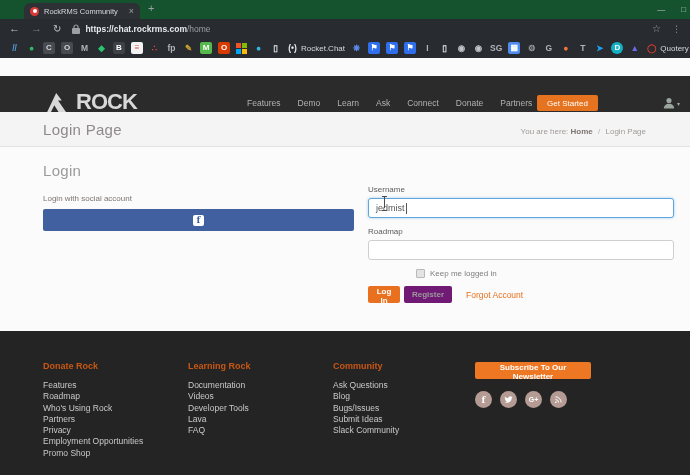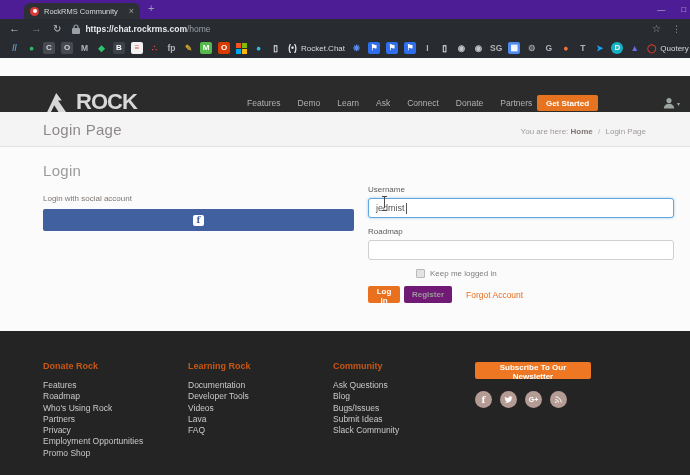--- a/index.html
+++ b/index.html
@@ -1,21 +1,21 @@
 <!DOCTYPE html>
 <html><head>
 <meta charset="utf-8">
 <style>
   html,body{margin:0;padding:0;background:#111;}
   body{font-family:"Liberation Sans",sans-serif;}
   *{box-sizing:border-box;}
   .screen{position:relative;width:690px;height:475px;overflow:hidden;background:#fbfbfb;}
 
   
-  .tabstrip{position:absolute;top:0;left:0;right:0;height:19px;background:#4c1d95;}
+  .tabstrip{position:absolute;top:0;left:0;right:0;height:19px;background:#14532d;}
   .tab{position:absolute;left:24px;top:3px;width:116px;height:16px;background:#2d3135;border-radius:6px 6px 0 0;display:flex;align-items:center;padding:0 6px;gap:5px;}
   .favicon{width:9px;height:9px;border-radius:50%;background:#d93a37;position:relative;flex:none;}
   .favicon::after{content:"";position:absolute;left:2.5px;top:2.5px;width:4px;height:4px;border-radius:50%;background:#fff;}
   .tab-title{font-size:7.5px;color:#d6d9dc;white-space:nowrap;overflow:hidden;flex:1;}
   .tab-close{font-size:9px;color:#9aa0a6;flex:none;}
   .newtab{position:absolute;left:148px;top:2px;font-size:11px;color:#9aa0a6;}
   .wincontrols{position:absolute;right:4px;top:0;height:19px;display:flex;gap:16px;align-items:center;color:#c8cacc;font-size:8px;}
 
   .toolbar{position:absolute;top:19px;left:0;right:0;height:19px;background:#282b2f;display:flex;align-items:center;padding:0 9px;gap:11px;}
   .tb-ic{font-size:11px;line-height:1;}
@@ -40,21 +40,21 @@
   .ms-grid span:nth-child(4){background:#ffba08;}
 
   
   .site-header{position:absolute;top:76px;left:0;right:0;height:54px;background:#2b2b2b;}
   .logo{position:absolute;left:44px;top:13px;display:flex;align-items:center;gap:2px;color:#d8d8d8;}
   .logo-word{position:relative;}
   .logo-text{font-size:22px;font-weight:700;letter-spacing:-1px;line-height:1;}
   .logo-sub{position:absolute;right:1px;bottom:-3px;font-size:4px;letter-spacing:.6px;color:#9f9f9f;}
   .site-nav{position:absolute;left:247px;top:0;height:54px;display:flex;align-items:center;gap:17px;}
   .nav-link{font-size:8.5px;color:#b2b2b2;white-space:nowrap;cursor:pointer;}
-  .cta{position:absolute;left:537px;top:19px;width:61px;height:16px;background:#e5731f;border:none;border-radius:2px;color:#fff;font-size:8px;font-weight:700;display:flex;align-items:center;justify-content:center;cursor:pointer;}
+  .cta{position:absolute;left:537px;top:19px;width:61px;height:16px;background:#e5731f;border:none;border-radius:2px;color:#fff;font-size:8px;font-weight:400;display:flex;align-items:center;justify-content:center;cursor:pointer;}
   .user{position:absolute;left:663px;top:21px;display:flex;align-items:center;gap:2px;color:#9aa59e;cursor:pointer;}
   .user-caret{font-size:6px;}
 
   
   .titlebar{position:absolute;top:112px;left:0;right:0;height:35px;background:#f5f4f4;border-bottom:1px solid #e2e0e0;}
   .page-title{position:absolute;left:43px;top:9px;font-size:15px;color:#90898c;letter-spacing:.3px;}
   .breadcrumb{position:absolute;right:44px;top:15px;font-size:8px;color:#a09a9a;}
   .breadcrumb .home{color:#7c7674;font-weight:700;text-decoration:none;cursor:pointer;}
   .breadcrumb .sep{margin:0 3px;color:#b5b0b0;}
 
@@ -325,22 +325,22 @@
           <div class="flink">Features</div>
           <div class="flink">Roadmap</div>
           <div class="flink">Who's Using Rock</div>
           <div class="flink">Partners</div>
           <div class="flink">Privacy</div>
           <div class="flink">Employment Opportunities</div>
           <div class="flink">Promo Shop</div>
         </div><div class="fcol">
           <div class="fhead">Learning Rock</div>
           <div class="flink">Documentation</div>
+          <div class="flink">Videos</div>
           <div class="flink">Developer Tools</div>
-          <div class="flink">Videos</div>
           <div class="flink">Lava</div>
           <div class="flink">FAQ</div>
         </div><div class="fcol">
           <div class="fhead">Community</div>
           <div class="flink">Ask Questions</div>
           <div class="flink">Blog</div>
           <div class="flink">Bugs/Issues</div>
           <div class="flink">Submit Ideas</div>
           <div class="flink">Slack Community</div>
         </div></div>

